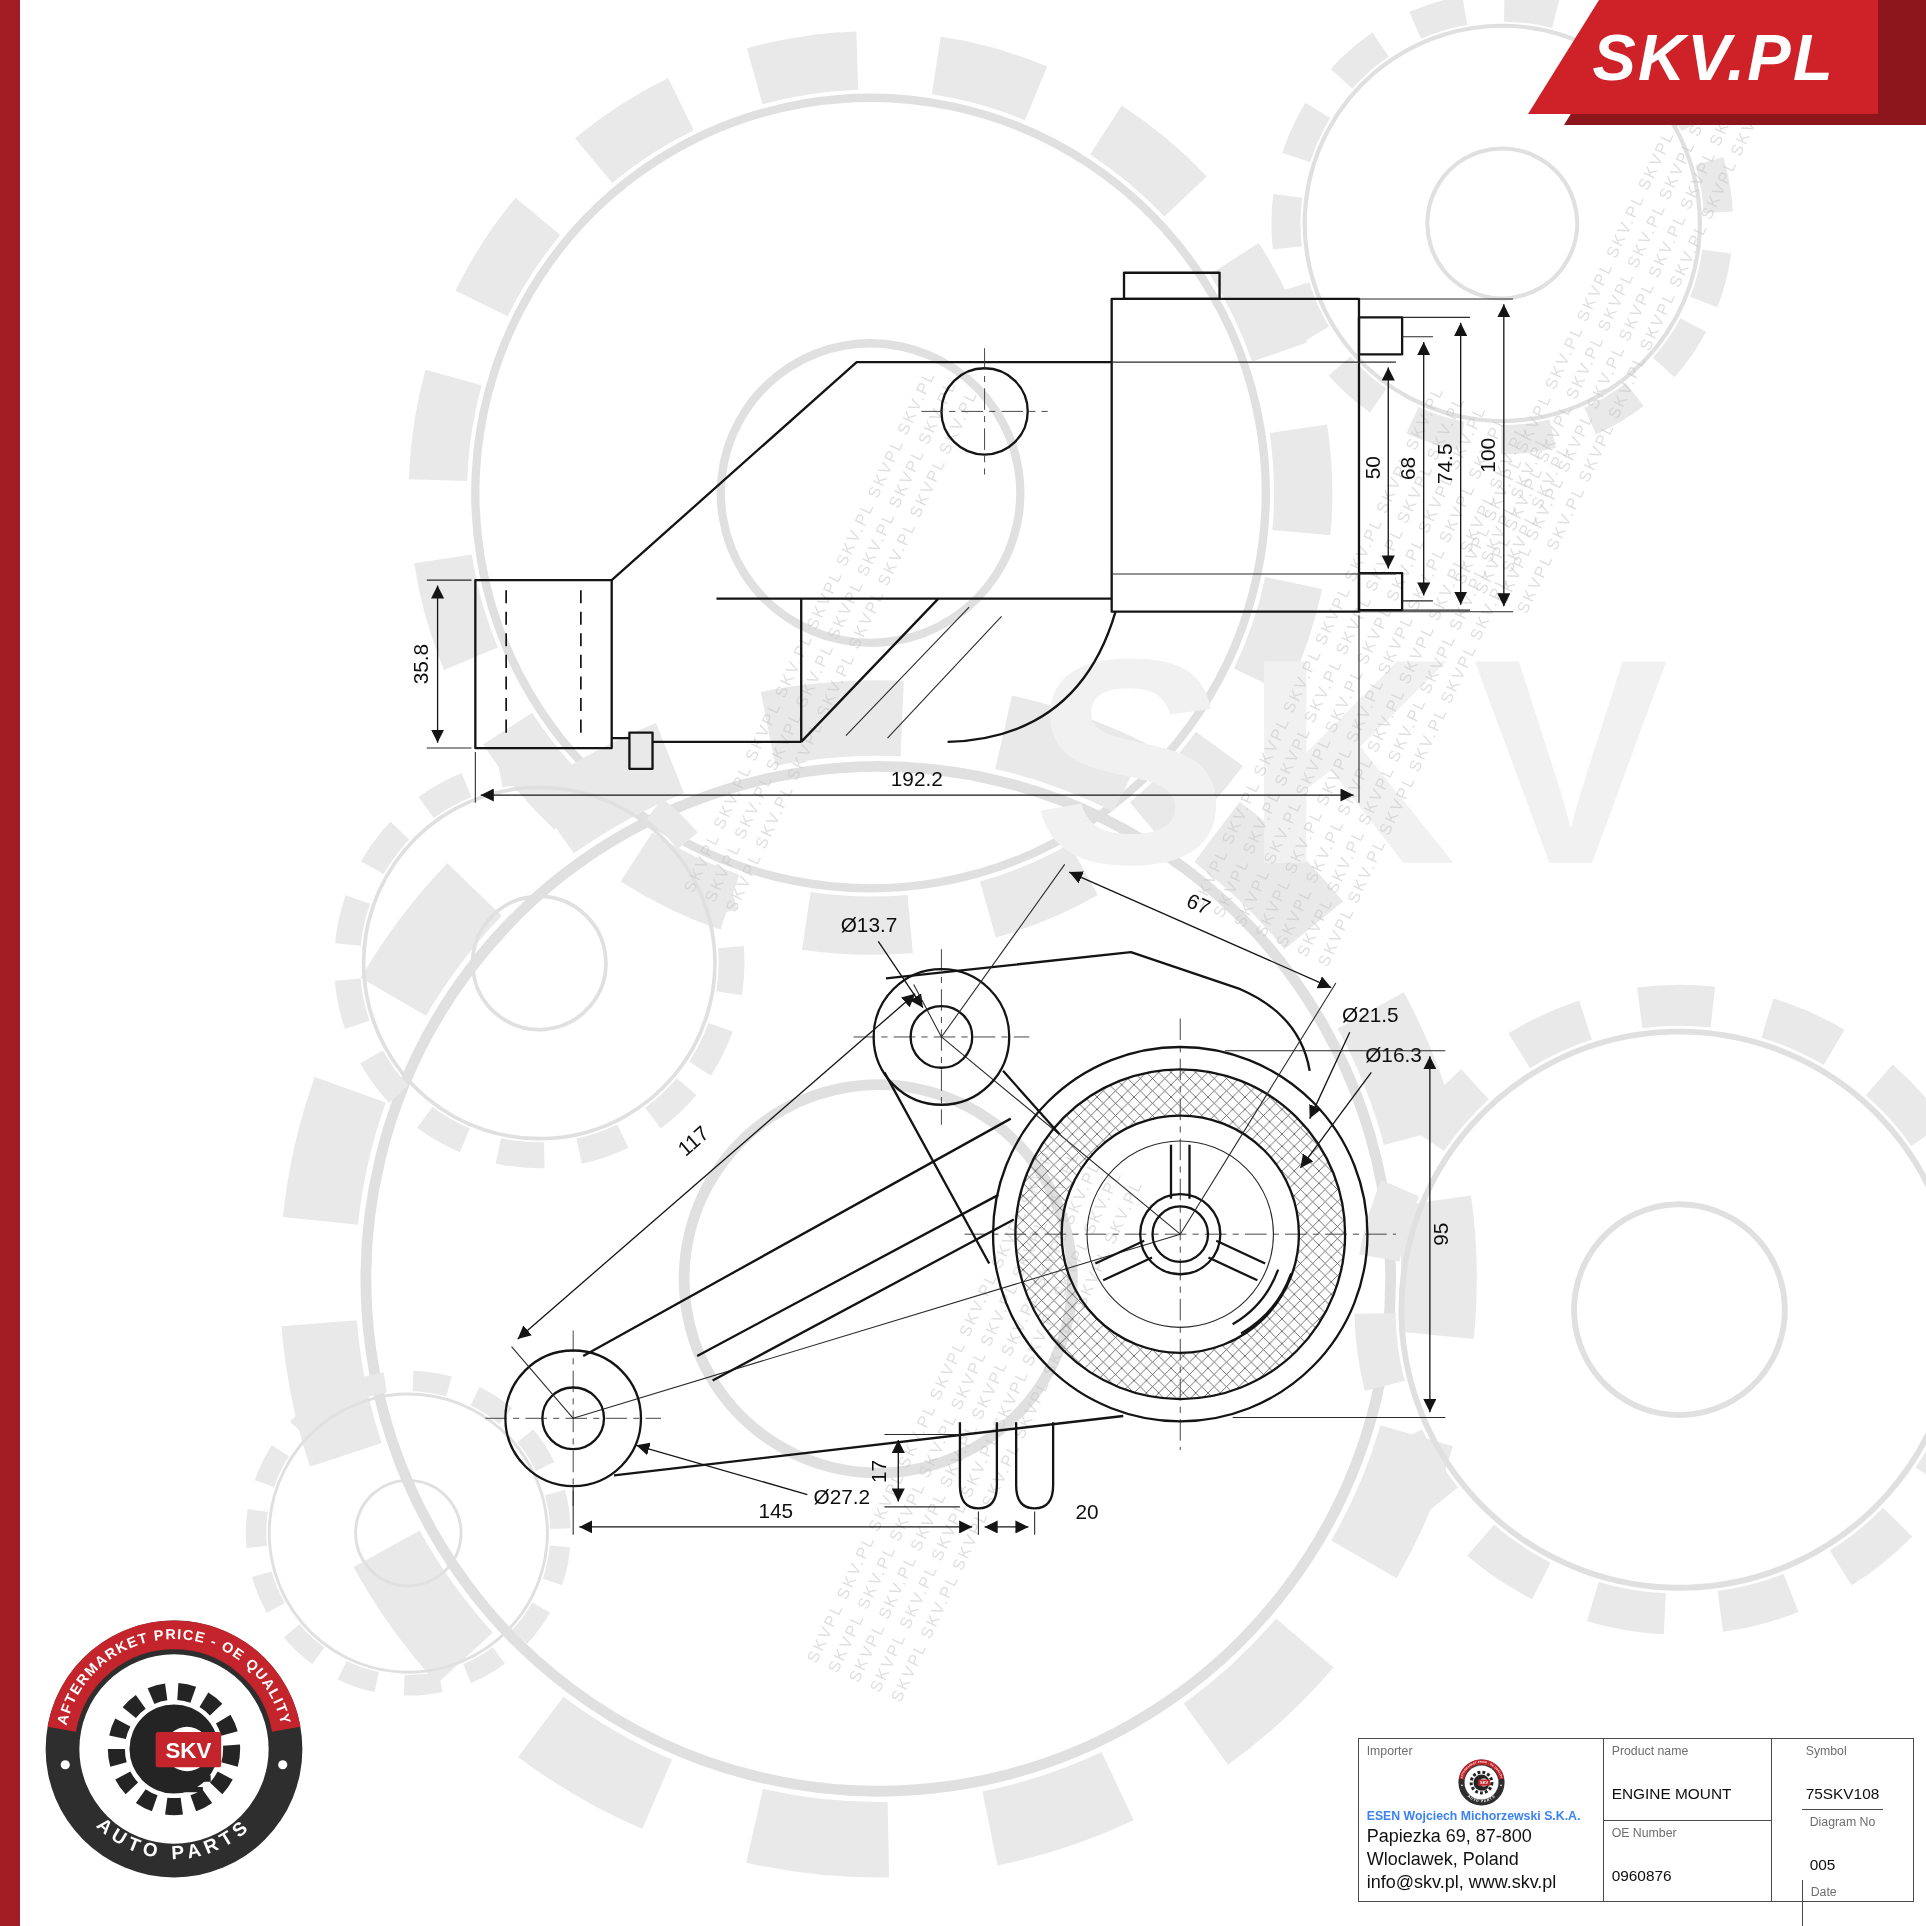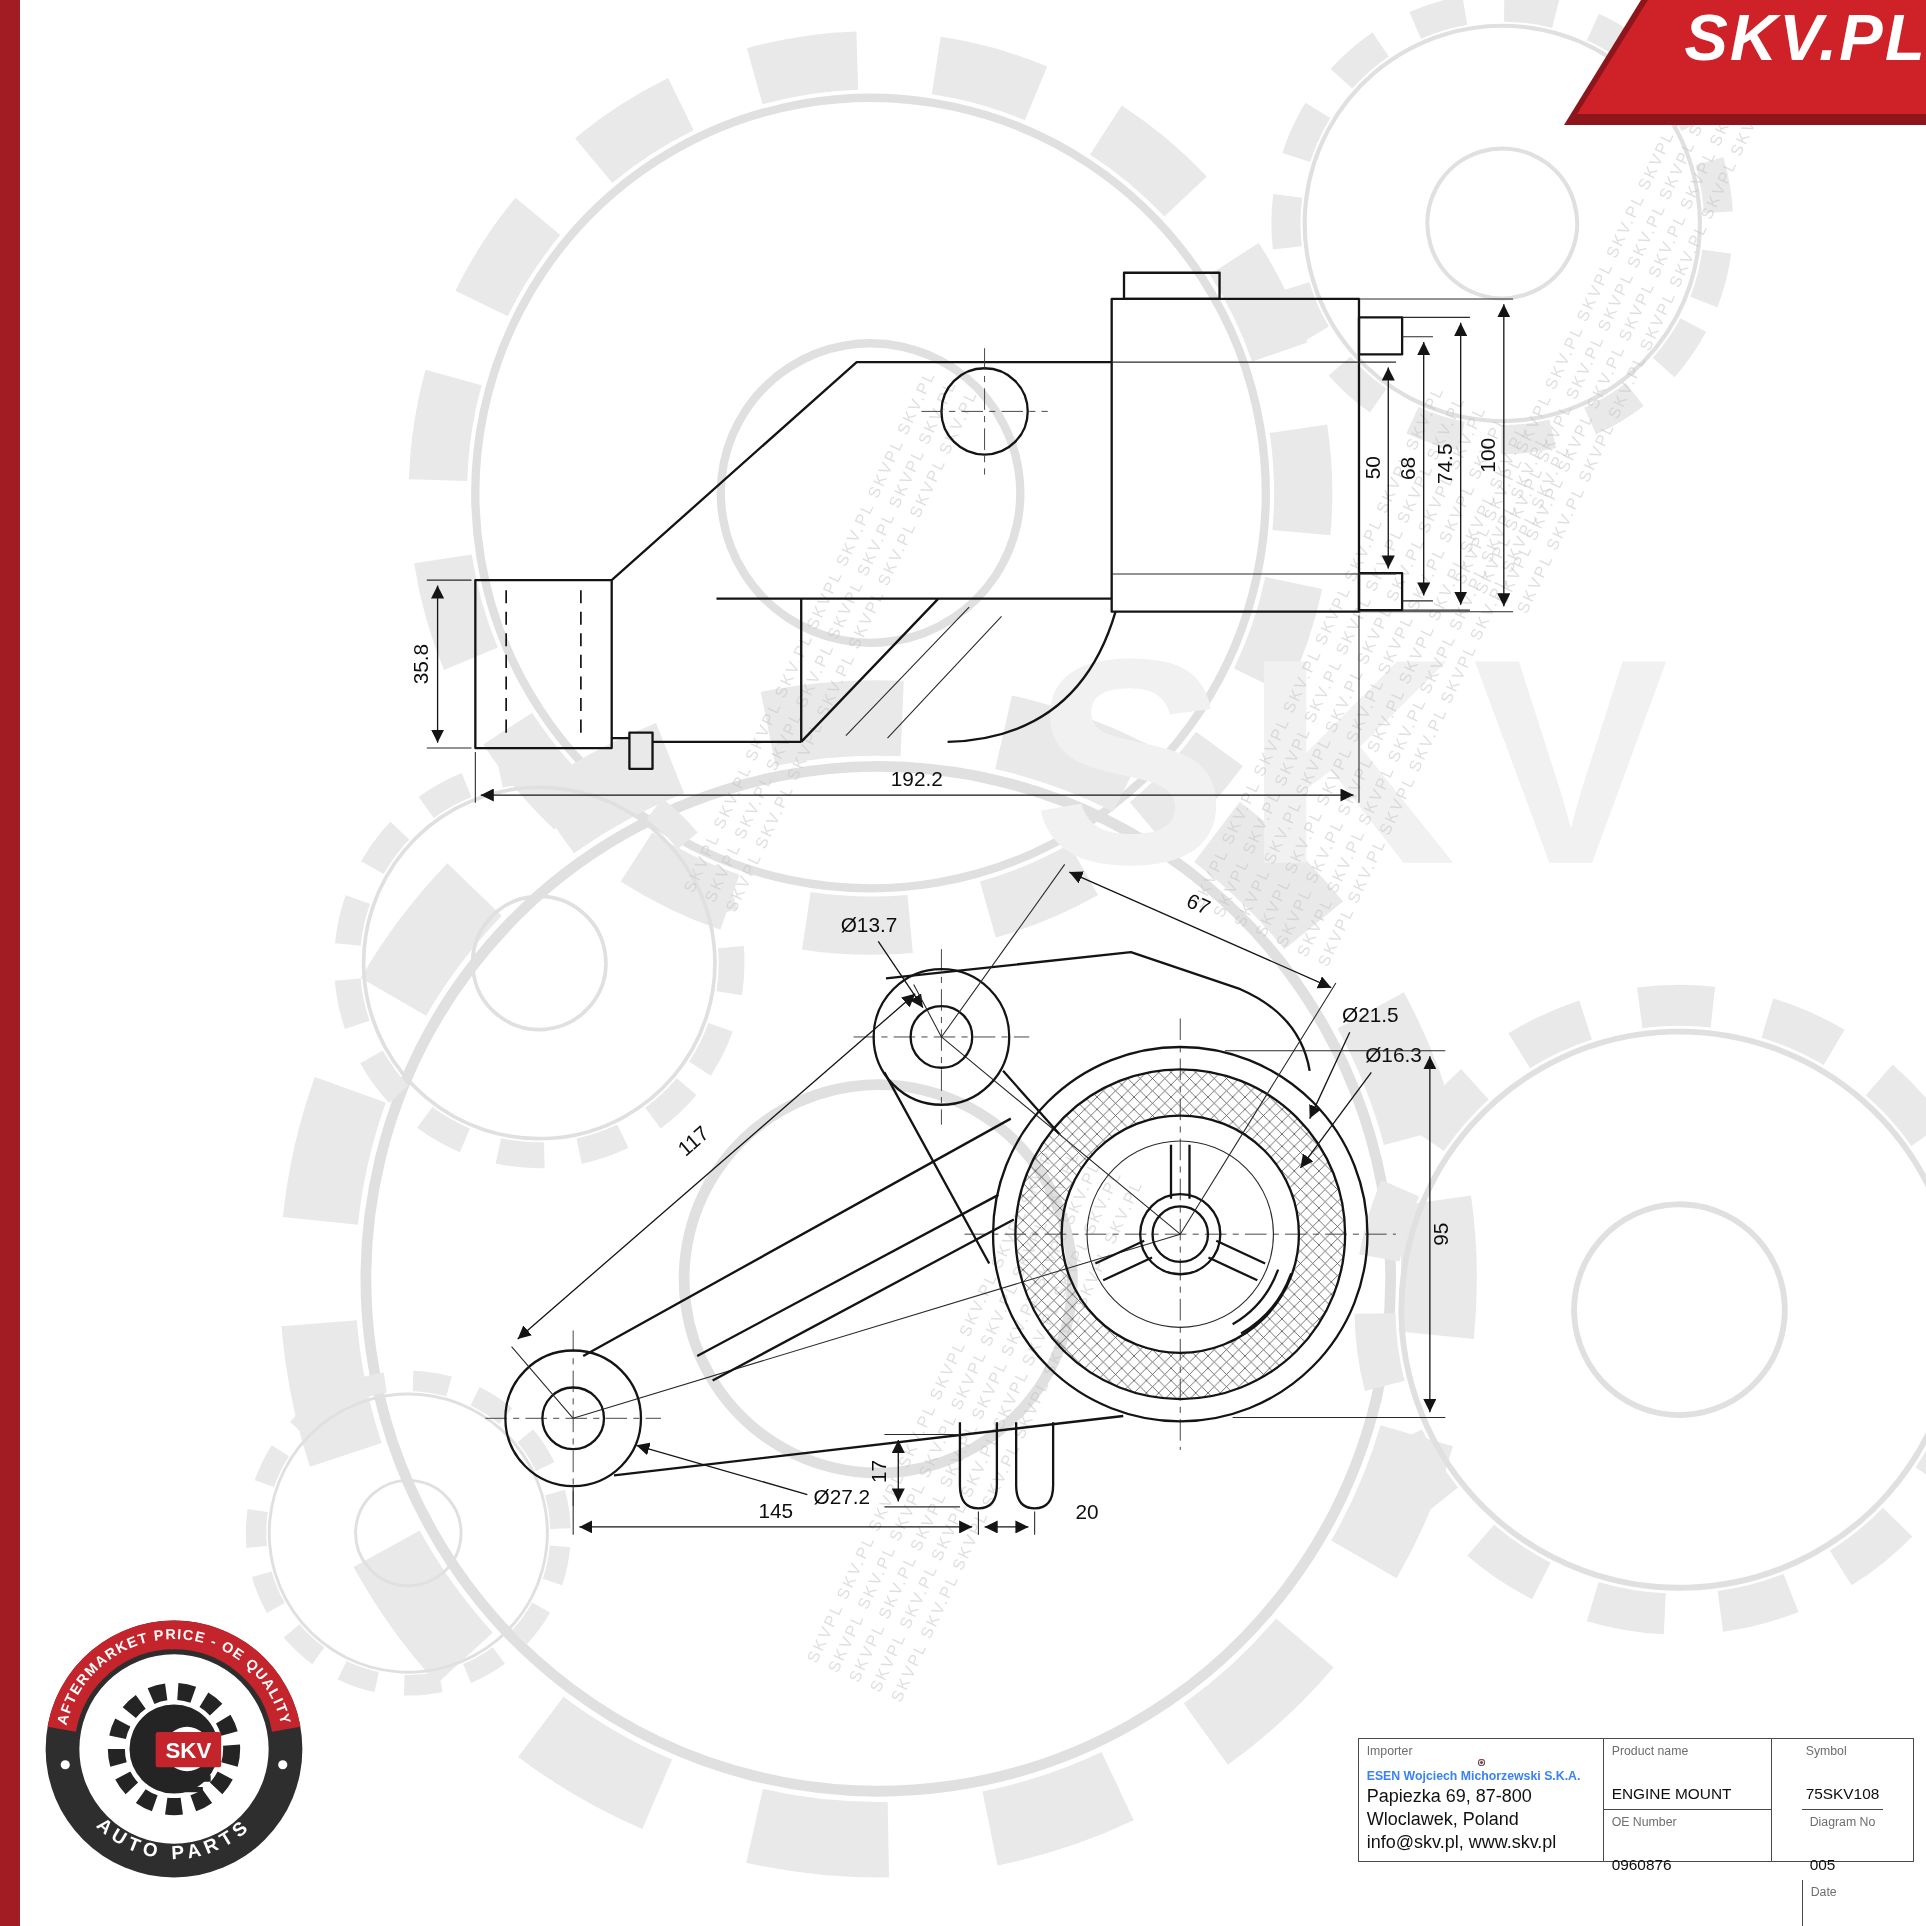--- a/index.html
+++ b/index.html
@@ -12,27 +12,27 @@
   .ol{stroke:#141414;stroke-width:3;fill:none;stroke-linejoin:round;}
   .thin{stroke:#2a2a2a;stroke-width:1.4;fill:none;}
   .cl{stroke:#3a3a3a;stroke-width:1.2;fill:none;stroke-dasharray:28 8 8 8;}
   .dash{stroke:#141414;stroke-width:2.2;stroke-dasharray:17 11;fill:none;}
   .dim{stroke:#141414;stroke-width:1.7;fill:none;}
   .dt{font-size:27px;fill:#0e0e0e;}
   .wm-txt{font-size:21px;fill:#c6c6c6;opacity:.55;letter-spacing:3px;}
   
   .banner-under{position:absolute;left:1564px;top:0;width:362px;height:125px;background:#8c161b;
         clip-path:polygon(77px 0,100% 0,100% 100%,0 100%);z-index:7;}
-  .banner{position:absolute;left:1577px;top:0;width:350px;height:114px;background:#ce2128;
+  .banner{position:absolute;left:1528px;top:0;width:350px;height:114px;background:#ce2128;
         clip-path:polygon(71px 0,100% 0,100% 100%,0 100%);z-index:8;
-        display:flex;justify-content:flex-end;box-sizing:border-box;}
+        display:flex;align-items:center;justify-content:flex-end;box-sizing:border-box;padding-right:43px;}
   .banner span{font-size:65px;font-weight:800;font-style:italic;color:#fff;letter-spacing:2.3px;}
   .badge-big{position:absolute;left:43px;top:1618px;z-index:7;}
   
-  .tblock{position:absolute;left:1358px;top:1738px;width:556px;height:124px;border:1.5px solid #4a4a4a;
+  .tblock{position:absolute;left:1358px;top:1738px;width:556px;height:164px;border:1.5px solid #4a4a4a;
         display:flex;background:#fff;z-index:7;box-sizing:border-box;}
   .tb-col1{width:245px;border-right:1.5px solid #4a4a4a;padding:4.6px 7.7px 6.2px 7.7px;display:flex;
         flex-direction:column;box-sizing:border-box;}
   .tb-label{font-size:12.3px;color:#6e6e6e;}
   .tb-logo{align-self:center;margin:1.5px 0 3.1px 0;}
   .tb-name{font-weight:bold;font-size:12.3px;color:#3b82f6;line-height:1.25;}
   .tb-addr{font-size:18px;color:#111;line-height:1.3;}
   .tb-col2{width:168px;border-right:1.5px solid #4a4a4a;display:flex;flex-direction:column;box-sizing:border-box;}
   .tb-col3{flex:1;display:flex;flex-direction:column;box-sizing:border-box;align-items:center;}
   .tb-cell{flex:1;padding:5.4px 7.7px;box-sizing:border-box;}

